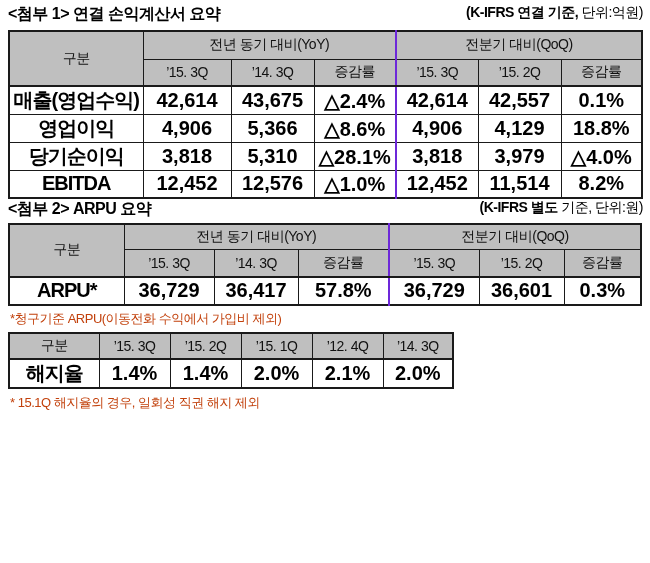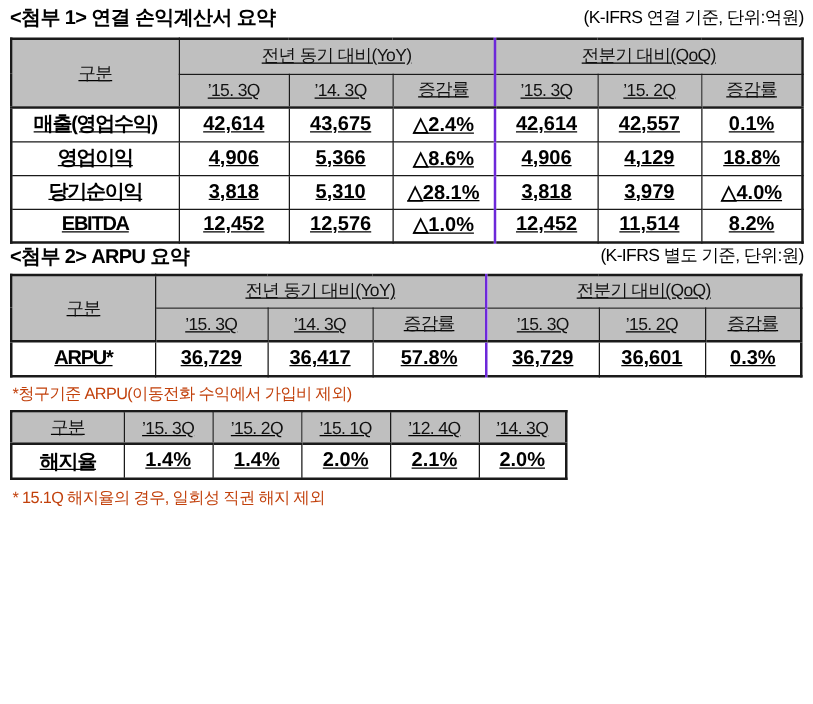--- a/index.html
+++ b/index.html
@@ -8,42 +8,41 @@
     width: 650px;
     height: 563px;
     overflow: hidden;
     font-family: "Liberation Sans", sans-serif;
     color: #000;
     background: #ffffff;
   }
   .hdr {
     display: flex;
     justify-content: space-between;
-    align-items: center;
+    align-items: flex-start;
     width: 635px;
     margin-left: 8px;
     height: 20px;
   }
   .hdr1 { margin-top: 4px; }
   .hdr2 { }
   .hdr3 { margin-top: 57px; }
   .doc-title {
     font-size: 16px;
     font-weight: bold;
     letter-spacing: -0.5px;
     white-space: nowrap;
   }
   .unit-note { font-size: 14px; letter-spacing: -0.5px; white-space: nowrap; }
-  .unit-note .b { font-weight: normal; }
+  .unit-note .b { font-weight: bold; }
 
   table {
     border-collapse: collapse;
     margin-left: 8px;
     table-layout: fixed;
-    text-decoration: underline;
   }
   .t1 { margin-top: 6px; }
   .t2 { margin-top: 4px; }
   .t3 { margin-top: 4px; }
   th, td {
     border: 1px solid #1a1a1a;
     text-align: center;
     vertical-align: middle;
     padding: 0;
     overflow: hidden;
@@ -53,21 +52,21 @@
   th {
     background: #bfbfbf;
     font-weight: normal;
     font-size: 14px;
     color: #111;
     letter-spacing: -0.5px;
   }
   td {
     background: #ffffff;
     font-weight: bold;
-    font-size: 16px;
+    font-size: 20px;
   }
   td.lbl { letter-spacing: -1px; }
   .rh28 { height: 28px; }
   .rh27 { height: 27px; }
   .rh26 { height: 26px; }
   .thickL { border-left: 2px solid #6d28d9; }
   .thickB { border-bottom: 2px solid #1a1a1a; }
   .fn {
     margin-left: 10px;
     font-size: 13px;

